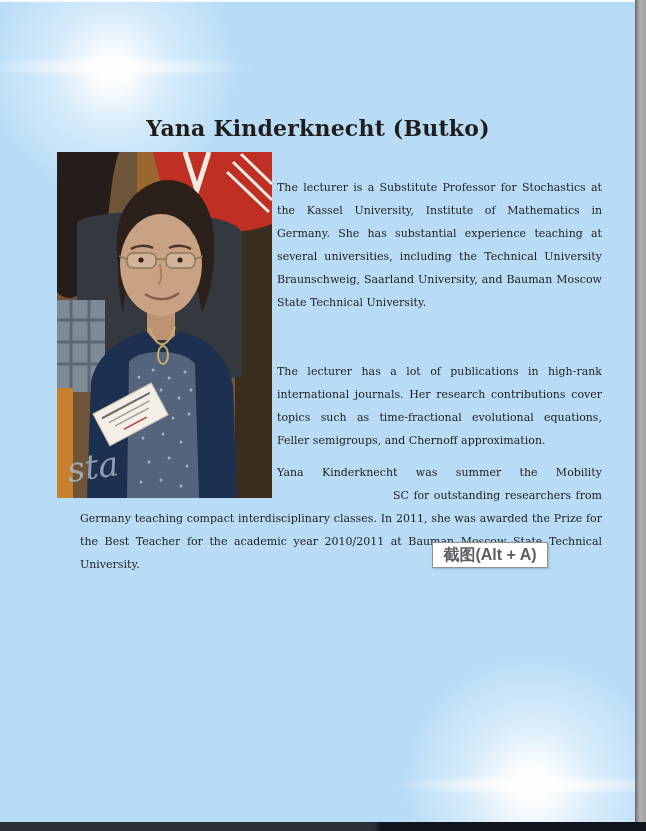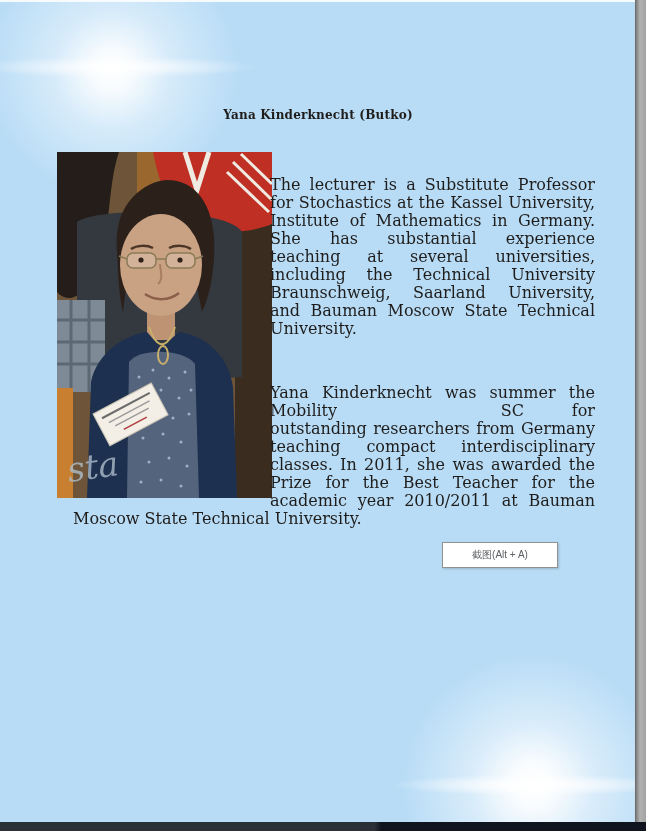--- a/index.html
+++ b/index.html
@@ -36,47 +36,47 @@
     background:linear-gradient(90deg,#7d7d7d 0,#b2b2b2 40%,#a2a2a2 100%);
     border-left:1px solid #6c6c6c;
   }
   .bottom-bar{
     position:absolute;left:0;bottom:0;width:100%;height:9px;
     background:linear-gradient(90deg,#2b2f38 0%,#2b2f38 58%,#0f141f 59%,#0f141f 100%);
   }
   
   .title{
     position:absolute;left:0;top:100px;width:636px;
-    text-align:center;font-weight:bold;font-size:12px;letter-spacing:.2px;
+    text-align:center;font-weight:bold;font-size:22px;letter-spacing:.2px;
   }
   
   .photo{
     position:absolute;left:57px;top:152px;width:215px;height:346px;
     overflow:hidden;
   }
   
   .content{
-    position:absolute;left:73px;top:176px;width:522px;
-    font-size:16px;line-height:18px;text-align:justify;
+    position:absolute;left:80px;top:176px;width:522px;
+    font-size:11px;line-height:23px;text-align:justify;
   }
   .float-spacer{float:left;width:197px;height:326px;}
   .content p{margin:0;}
   .p1{margin-bottom:46px !important;}
   .p2{margin-bottom:9px !important;}
   .p3{margin-bottom:15px !important;}
   .hidden-gap{display:inline-block;width:116px;height:1px;}
   
   .tooltip{
-    position:absolute;left:442px;top:542px;width:114px;height:24px;
+    position:absolute;left:432px;top:542px;width:114px;height:24px;
     background:#ffffff;border:1px solid #919191;
     box-shadow:1px 1px 2px rgba(0,0,0,.18);
     font-family:"Liberation Sans","DejaVu Sans",sans-serif;
-    font-size:10px;color:#5b5e63;
+    font-size:16px;color:#5b5e63;
     display:flex;align-items:center;justify-content:center;
-    z-index:10;white-space:nowrap;
+    z-index:10;white-space:nowrap;font-weight:bold;
   }
 </style>
 </head>
 <body>
 
 <div class="page">
 
   <div class="flare flare-top-core"></div>
   <div class="flare flare-top-streak"></div>
   <div class="flare flare-bottom-core"></div>
@@ -163,20 +163,21 @@
         <line x1="10" y1="15" x2="56" y2="15" stroke="#9a9a9a" stroke-width="1.4"></line>
         <line x1="14" y1="21" x2="52" y2="21" stroke="#9a9a9a" stroke-width="1.4"></line>
         <line x1="20" y1="28" x2="46" y2="28" stroke="#b04040" stroke-width="1.6"></line>
       </g>
     </svg>
   </div>
 
   <div class="content">
     <div class="float-spacer"></div>
     <p class="p1">The lecturer is a Substitute Professor for Stochastics at the Kassel University, Institute of Mathematics in Germany. She has substantial experience teaching at several universities, including the Technical University Braunschweig, Saarland University, and Bauman Moscow State Technical University.</p>
+    <p class="p2">The lecturer has a lot of publications in high-rank international journals. Her research contributions cover topics such as time-fractional evolutional equations, Feller semigroups, and Chernoff approximation.</p>
     <p class="p3"><span>Yana Kinderknecht was summer the Mobility</span> <span class="hidden-gap"></span><span>SC for outstanding researchers from Germany teaching compact interdisciplinary classes. In 2011, she was awarded the Prize for the Best Teacher for the academic year 2010/2011 at Bauman Moscow State Technical University.</span></p>
   </div>
 
   <div class="tooltip">截图(Alt + A)</div>
 
   <div class="right-edge"></div>
   <div class="bottom-bar"></div>
 
 </div>
 

